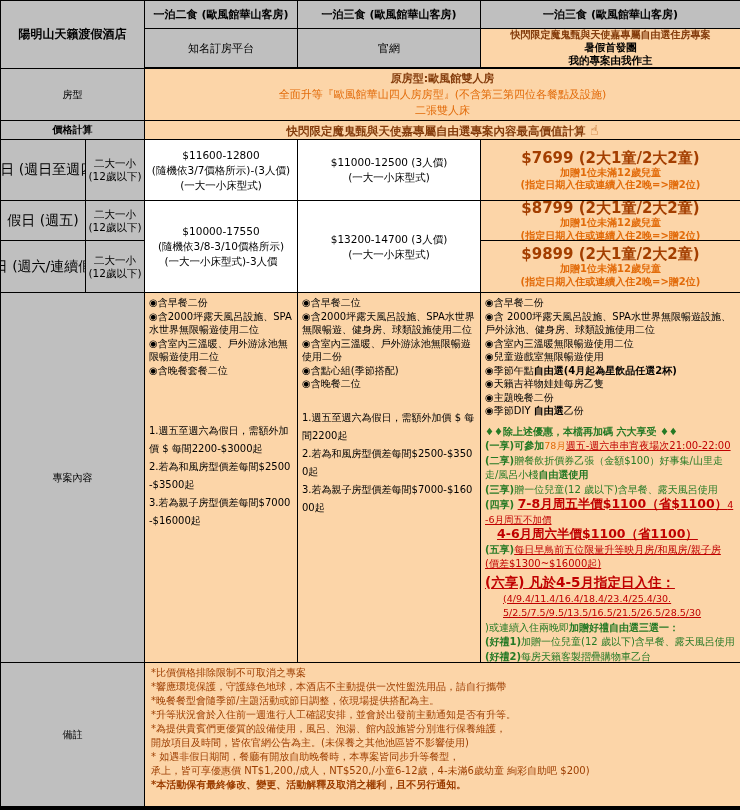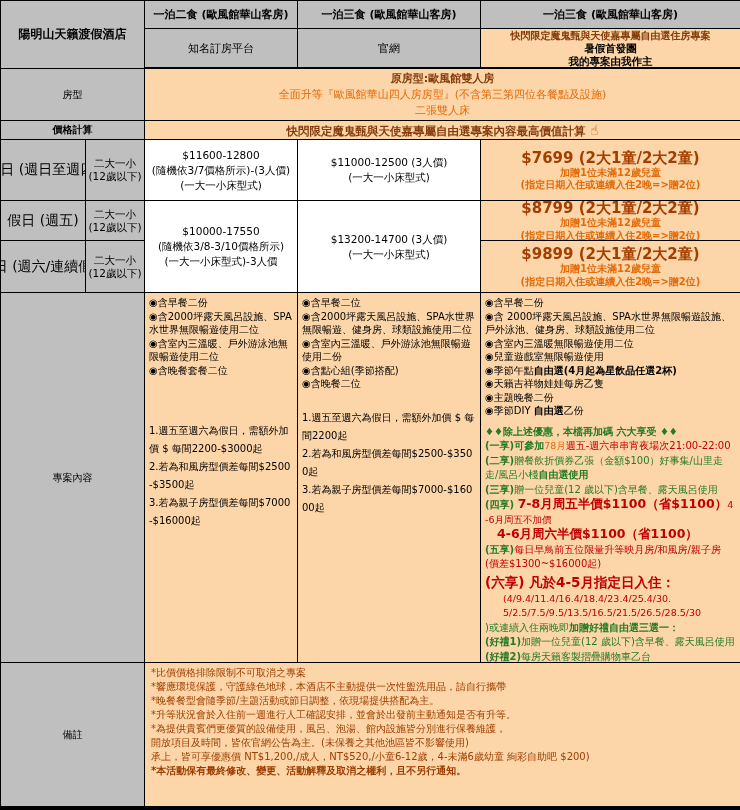--- a/index.html
+++ b/index.html
@@ -13,31 +13,31 @@
         text-align:center;}
   .gray{background:#BFBFBF;}
   .orange{background:#FCD5A8;}
   .white{background:#FFFFFF;}
   .left{align-items:flex-start;text-align:left;justify-content:flex-start;}
   .hb{border-bottom-width:2px;}
   .b{font-weight:bold;}
   .m{color:#843C0C;}
   .o{color:#E26B0A;}
   .g{color:#257A25;}
-  .r{color:#C00000;}
+  .r{color:#C00000;text-decoration:underline;}
   .sm{font-size:9.5px;}
   .md{font-size:12.5px;}
   .lg{font-size:13.5px;line-height:20px;}
   .ind{padding-left:12px;}
   .ind2{padding-left:18px;}
   .hand{color:#B45309;font-size:14px;}
   .hotel{font-size:12px;font-weight:bold;}
   .coltitle{font-size:11px;font-weight:bold;line-height:13px;}
   .colsub{font-size:11px;}
-  .sublines .ln{font-size:10.5px;line-height:13px;}
+  .sublines .ln{font-size:10.5px;line-height:13px;font-family:Liberation Mono, monospace;}
   .sublines .ln:first-child span{font-size:10px;}
   .lbl{font-size:10px;color:#000;}
   .room .ln{font-size:11px;line-height:16px;}
   .pc .ln{font-size:11.5px;line-height:16px;}
   .ratelbl{font-size:14px;white-space:nowrap;overflow:visible;}
   .occ{font-size:10.5px;line-height:13px;}
   .price .ln{font-size:10.5px;line-height:15px;color:#000;}
   .promo-price{font-size:15px;font-weight:bold;color:#A33E00;line-height:18px;}
   .promo-sub{font-size:10px;font-weight:bold;color:#E26B0A;line-height:12.5px;}
   .blist .ln{font-size:10px;line-height:13.5px;word-break:break-all;}
@@ -213,17 +213,18 @@
   <div class="cell gray lbl" style="grid-column:1/3;grid-row:9;">
     <span>備註</span>
   </div>
   <div class="cell orange left notes notescell" style="grid-column:3/6;grid-row:9;">
       <div class="ln"><span>*比價價格排除限制不可取消之專案</span></div>
       <div class="ln"><span>*響應環境保護，守護綠色地球，本酒店不主動提供一次性盥洗用品，請自行攜帶</span></div>
       <div class="ln"><span>*晚餐餐型會隨季節/主題活動或節日調整，依現場提供搭配為主。</span></div>
       <div class="ln"><span>*升等狀況會於入住前一週進行人工確認安排，並會於出發前主動通知是否有升等。</span></div>
       <div class="ln"><span>*為提供貴賓們更優質的設備使用，風呂、泡湯、館內設施皆分別進行保養維護，</span></div>
       <div class="ln"><span>開放項目及時間，皆依官網公告為主。(未保養之其他池區皆不影響使用)</span></div>
+      <div class="ln"><span>* 如遇非假日期間，餐廳有開放自助晚餐時，本專案皆同步升等餐型，</span></div>
       <div class="ln"><span>承上，皆可享優惠價 NT$1,200,/成人，NT$520,/小童6-12歲，4-未滿6歲幼童 絢彩自助吧 $200)</span></div>
       <div class="ln"><span class="b">*本活動保有最終修改、變更、活動解釋及取消之權利，且不另行通知。</span></div>
     </div>
 
 </div>
 
 </body></html>

